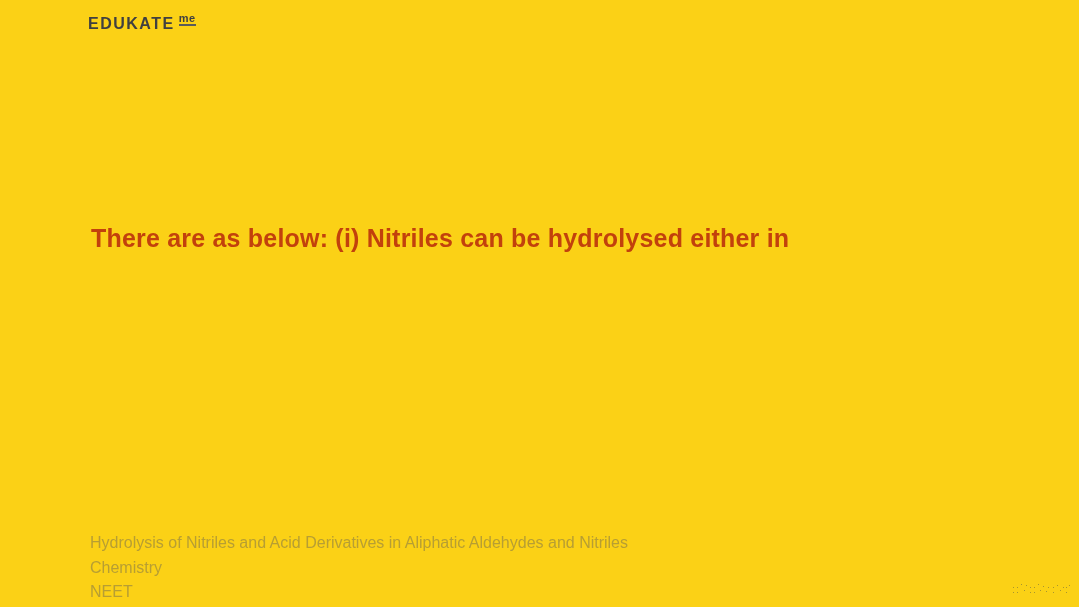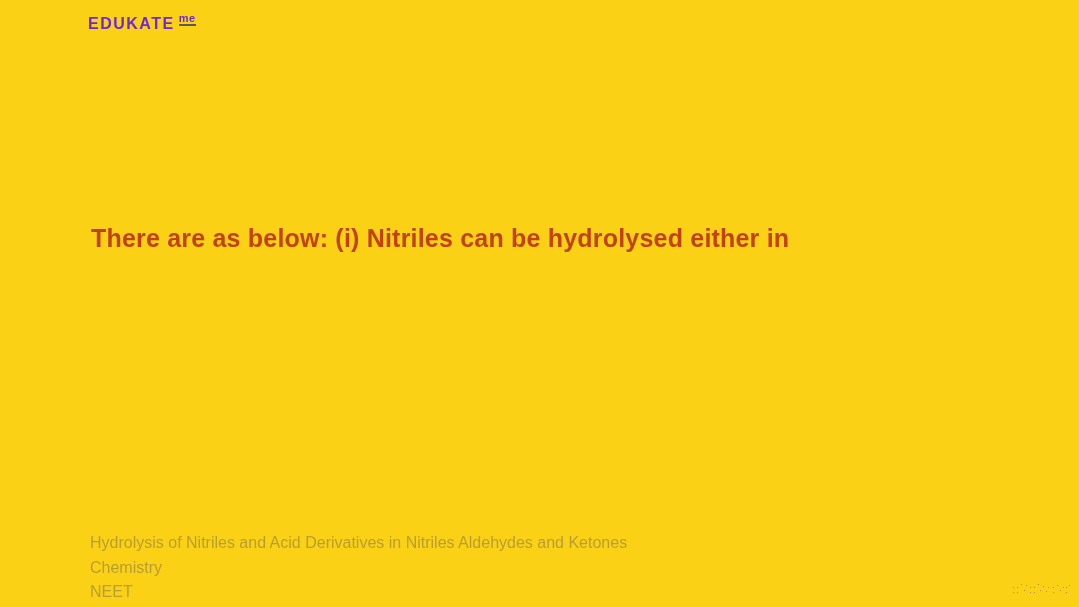--- a/index.html
+++ b/index.html
@@ -13,21 +13,21 @@
     overflow: hidden;
     background: #FBD116;
     font-family: "Liberation Sans", sans-serif;
   }
 
   
   .logo {
     position: absolute;
     left: 88px;
     top: 13px;
-    color: #6d28d9;
+    color: #404040;
     font-size: 16px;
     font-weight: 700;
     letter-spacing: 1.5px;
     white-space: nowrap;
     user-select: none;
   }
   .logo .brand {
     text-transform: uppercase;
   }
   .logo .suffix {
@@ -103,20 +103,20 @@
 
   <div class="logo">
     <span class="brand">EDUKATE</span><span class="suffix">me</span>
   </div>
 
   <div class="headline">
     <span class="line">There are as below: (i) Nitriles can be hydrolysed either in</span>
   </div>
 
   <div class="footer">
-    <span class="line">Hydrolysis of Nitriles and Acid Derivatives in Nitriles Aldehydes and Ketones</span>
+    <span class="line">Hydrolysis of Nitriles and Acid Derivatives in Aliphatic Aldehydes and Nitriles</span>
     <span class="line">Chemistry</span>
     <span class="line">NEET</span>
   </div>
 
   <div class="watermark"></div>
 
 </div>
 
 </body></html>

